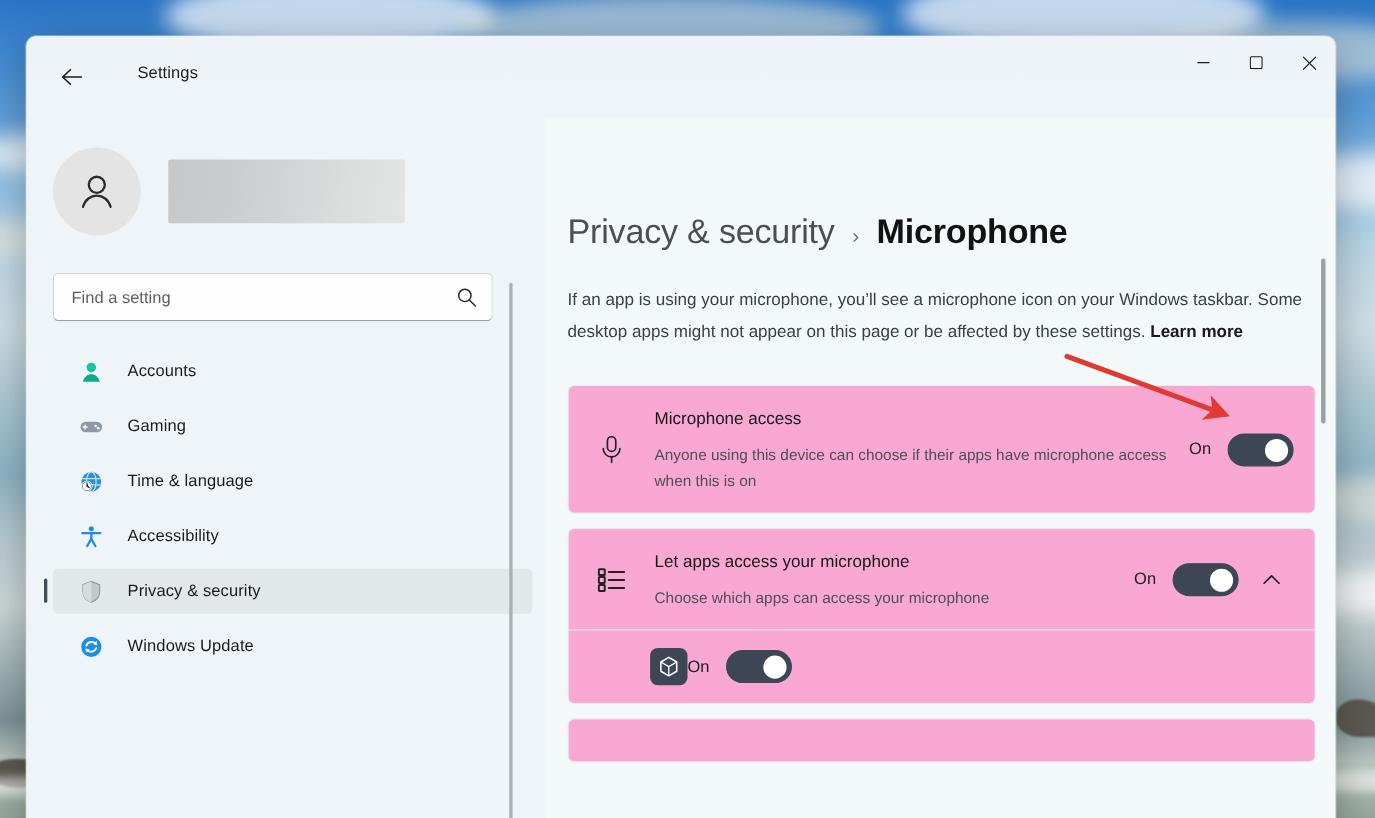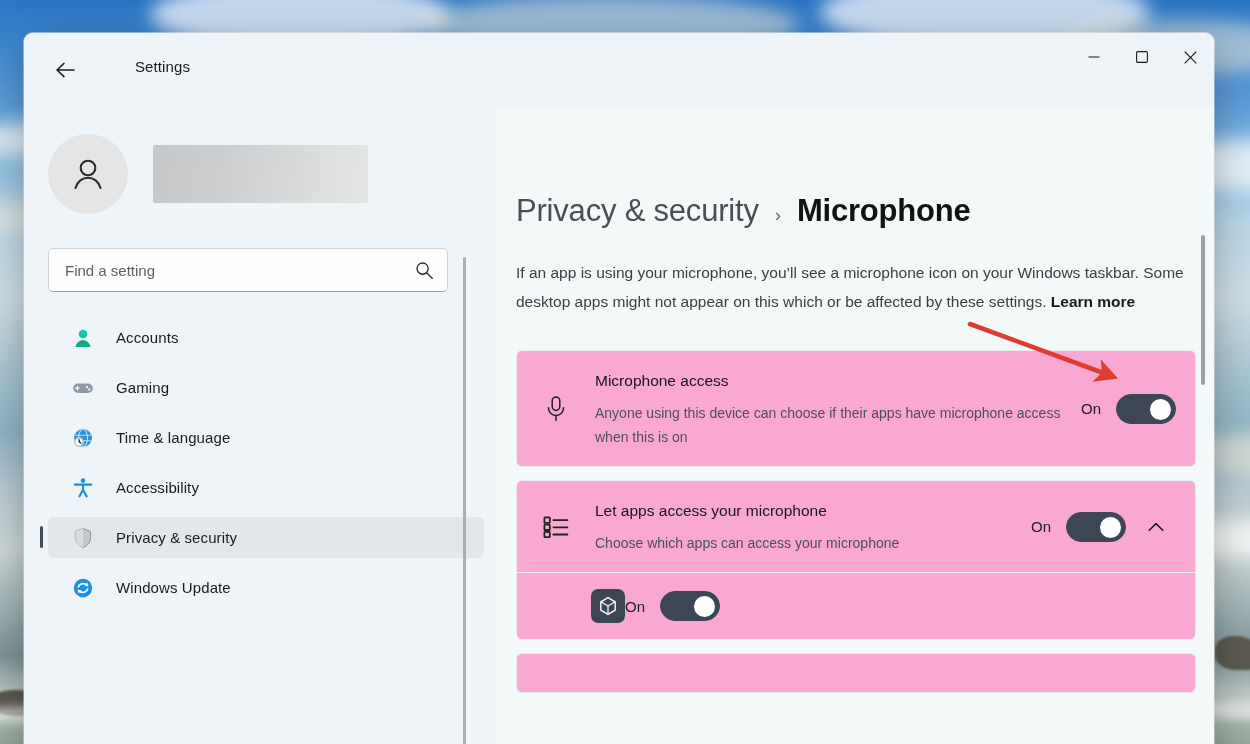--- a/index.html
+++ b/index.html
@@ -60,21 +60,21 @@
     display: flex; align-items: flex-start;
     background: linear-gradient(to bottom, #eef3f8, #eef4f7);
   }
   #back-button {
     position: absolute; left: 21px; top: 18px;
     width: 40px; height: 38px; border-radius: 5px;
     display: flex; align-items: center; justify-content: center;
     cursor: pointer;
   }
   #app-title {
-    position: absolute; left: 111px; top: 25px;
+    position: absolute; left: 101px; top: 25px;
     font-size: 15px; color: #1b1b1b; letter-spacing: .1px;
   }
   #window-controls {
     position: absolute; right: 0; top: 0;
     display: flex; height: 48px;
   }
   .wc-btn {
     width: 48px; height: 48px; display: flex;
     align-items: center; justify-content: center; cursor: pointer;
   }
@@ -365,21 +365,21 @@
 
       <div id="content">
 
         <div id="breadcrumb">
           <span class="parent">Privacy &amp; security</span>
           <span class="chev">›</span>
           <span class="current">Microphone</span>
         </div>
 
         <div id="page-desc">
-          <span>If an app is using your microphone, you’ll see a microphone icon on your Windows taskbar. Some desktop apps might not appear on this which or be affected by these settings.</span>
+          <span>If an app is using your microphone, you’ll see a microphone icon on your Windows taskbar. Some desktop apps might not appear on this page or be affected by these settings.</span>
           <span id="learn-more">Learn more</span>
         </div>
 
         <div class="card">
           <div class="setting-row">
             <div class="row-icon">
               <svg width="24" height="28" viewBox="0 0 24 28" fill="none">
                 <rect x="8.2" y="2" width="7.6" height="13.4" rx="3.8" stroke="#222" stroke-width="1.5"></rect>
                 <path d="M4.4 12.8c0 4.2 3.4 7.6 7.6 7.6s7.6-3.4 7.6-7.6" stroke="#222" stroke-width="1.5" stroke-linecap="round"></path>
                 <path d="M12 20.6V25.4" stroke="#222" stroke-width="1.5" stroke-linecap="round"></path>

